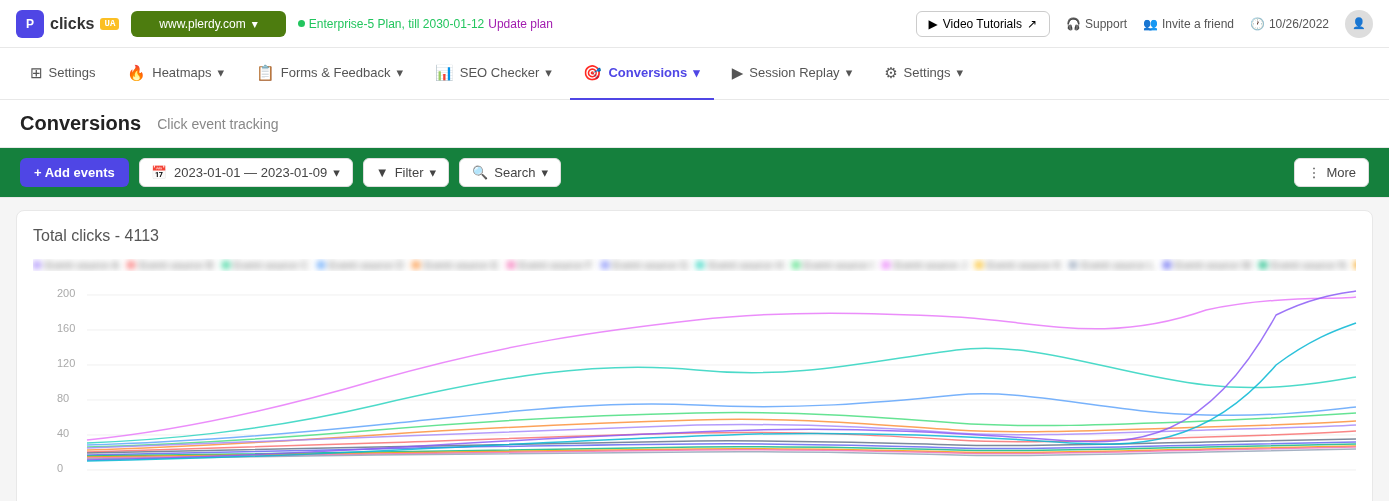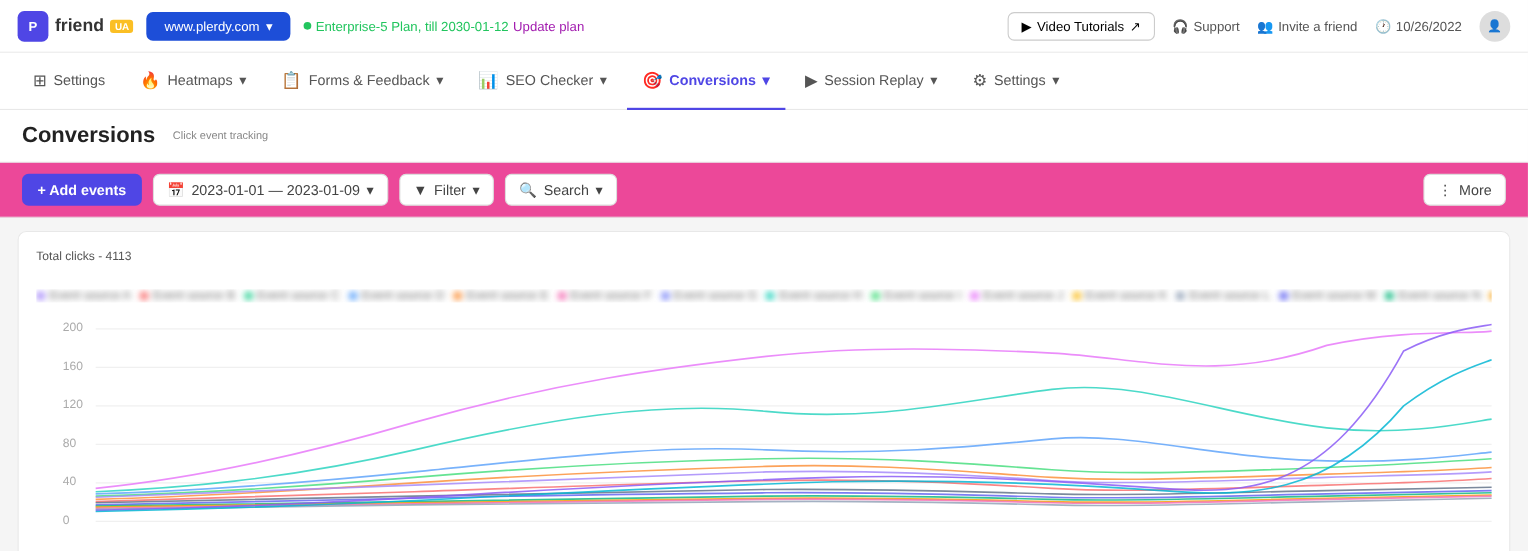--- a/index.html
+++ b/index.html
@@ -7,24 +7,24 @@
 
     
     .topbar {
       display: flex; align-items: center; justify-content: space-between;
       background: #fff; padding: 0 16px; height: 48px;
       border-bottom: 1px solid #e8e8e8;
     }
     .topbar-left { display: flex; align-items: center; gap: 12px; }
     .logo { display: flex; align-items: center; gap: 6px; font-weight: 700; font-size: 16px; color: #333; }
     .logo-icon { width: 28px; height: 28px; background: #4f46e5; border-radius: 6px; display: flex; align-items: center; justify-content: center; color: #fff; font-weight: 900; font-size: 12px; }
-    .logo-badge { background: #fbbf24; color: #fff; font-size: 9px; padding: 1px 4px; border-radius: 3px; font-weight: 700; }
+    .logo-badge { background: #fbbf24; color: #fff; font-size: 9px; padding: 1px 4px; border-radius: 3px; font-weight: 700; font-family: Liberation Mono, monospace; }
     .site-selector {
-      background: #1d4ed8; color: #fff; border: none; border-radius: 6px;
-      padding: 6px 16px; font-size: 12px; cursor: pointer; display: flex; align-items: center; gap: 6px;
+      background: #4d7c0f; color: #fff; border: none; border-radius: 6px;
+      padding: 6px 28px; font-size: 12px; cursor: pointer; display: flex; align-items: center; gap: 6px;
     }
     .plan-info { color: #22c55e; font-size: 12px; display: flex; align-items: center; gap: 4px; }
     .plan-dot { width: 7px; height: 7px; background: #22c55e; border-radius: 50%; }
     .plan-link { color: #a21caf; text-decoration: none; }
 
     .topbar-right { display: flex; align-items: center; gap: 16px; }
     .topbar-btn {
       border: 1px solid #ccc; border-radius: 6px; padding: 5px 12px;
       font-size: 12px; background: #fff; cursor: pointer; display: flex; align-items: center; gap: 5px;
     }
@@ -46,25 +46,25 @@
     }
     .nav-item.active { color: #4f46e5; border-bottom: 2px solid #4f46e5; font-weight: 600; }
     .nav-icon { font-size: 15px; }
 
     
     .page-header {
       background: #fff; padding: 12px 20px; display: flex; align-items: center; gap: 16px;
       border-bottom: 1px solid #e8e8e8;
     }
     .page-title { font-size: 20px; font-weight: 700; color: #222; }
-    .page-subtitle { font-size: 10px; color: #888; }
+    .page-subtitle { font-size: 14px; color: #888; }
 
     
     .toolbar {
-      background: #ec4899; padding: 10px 20px; display: flex; align-items: center; gap: 10px;
+      background: #15803d; padding: 10px 20px; display: flex; align-items: center; gap: 10px;
       border-bottom: 1px solid #e8e8e8;
     }
     .btn-add {
       background: #4f46e5; color: #fff; border: none; border-radius: 6px;
       padding: 7px 14px; font-size: 13px; cursor: pointer;
       display: flex; align-items: center; gap: 6px; font-weight: 600;
     }
     .btn-filter {
       border: 1px solid #ddd; border-radius: 6px; background: #fff;
       padding: 6px 12px; font-size: 13px; cursor: pointer;
@@ -75,21 +75,21 @@
       border: 1px solid #ddd; border-radius: 6px; background: #fff;
       padding: 6px 12px; font-size: 13px; cursor: pointer;
       display: flex; align-items: center; gap: 6px; color: #444;
     }
 
     
     .chart-area {
       background: #fff; margin: 12px 16px; border-radius: 8px;
       border: 1px solid #e8e8e8; padding: 16px; min-height: 300px;
     }
-    .chart-title { font-size: 11px; color: #555; margin-bottom: 24px; }
+    .chart-title { font-size: 16px; color: #555; margin-bottom: 14px; }
 
     
     .legend-row {
       display: flex; flex-wrap: nowrap; gap: 8px; margin-bottom: 14px;
       overflow: hidden;
     }
     .legend-item {
       display: flex; align-items: center; gap: 4px; font-size: 11px;
       filter: blur(3px); white-space: nowrap; color: #666;
     }
@@ -99,21 +99,21 @@
     .chart-container { position: relative; margin-left: 24px; }
     svg.chart { width: 100%; height: 220px; }
   </style>
 </head>
 <body>
 
 <div class="topbar">
   <div class="topbar-left">
     <div class="logo">
       <div class="logo-icon">P</div>
-      <span>friend</span>
+      <span>clicks</span>
       <span class="logo-badge">UA</span>
     </div>
     <button class="site-selector">
       <span>www.plerdy.com</span>
       <span>▾</span>
     </button>
     <div class="plan-info">
       <div class="plan-dot"></div>
       <span>Enterprise-5 Plan, till 2030-01-12</span>
       <a class="plan-link" href="#">Update plan</a>

